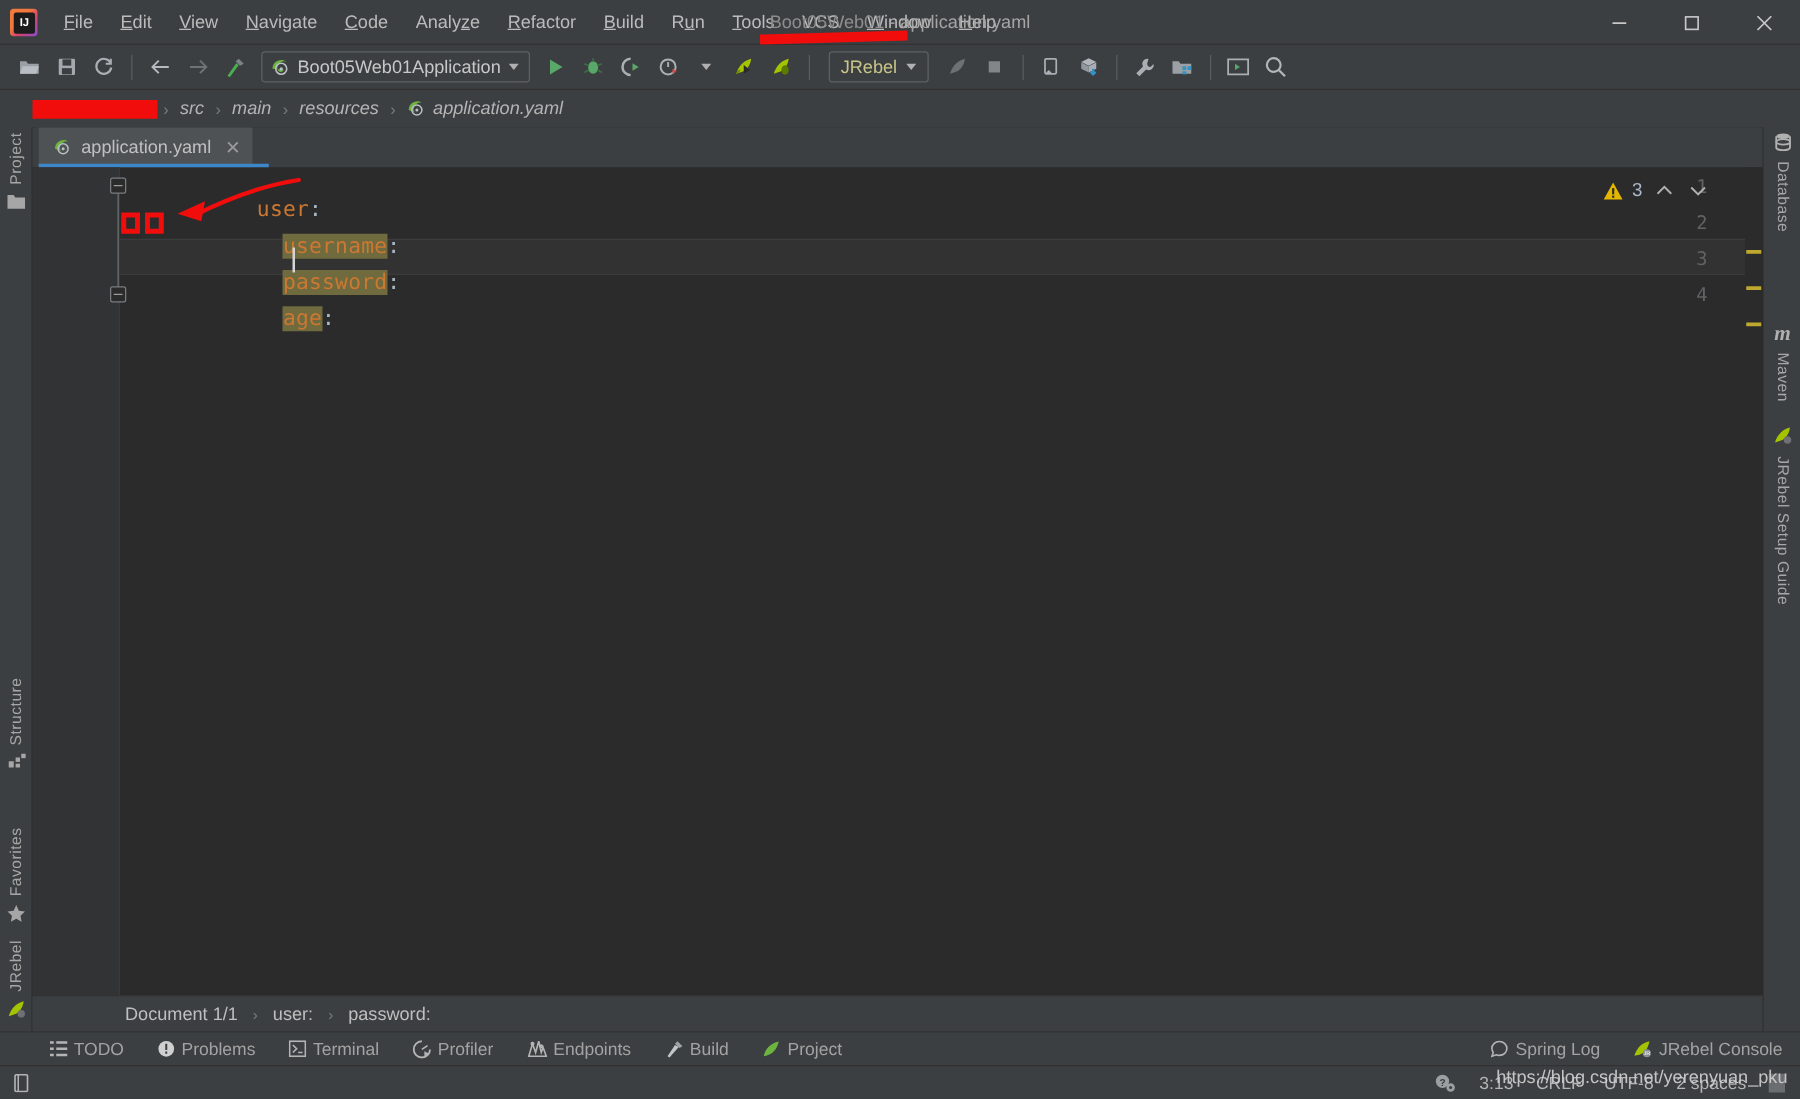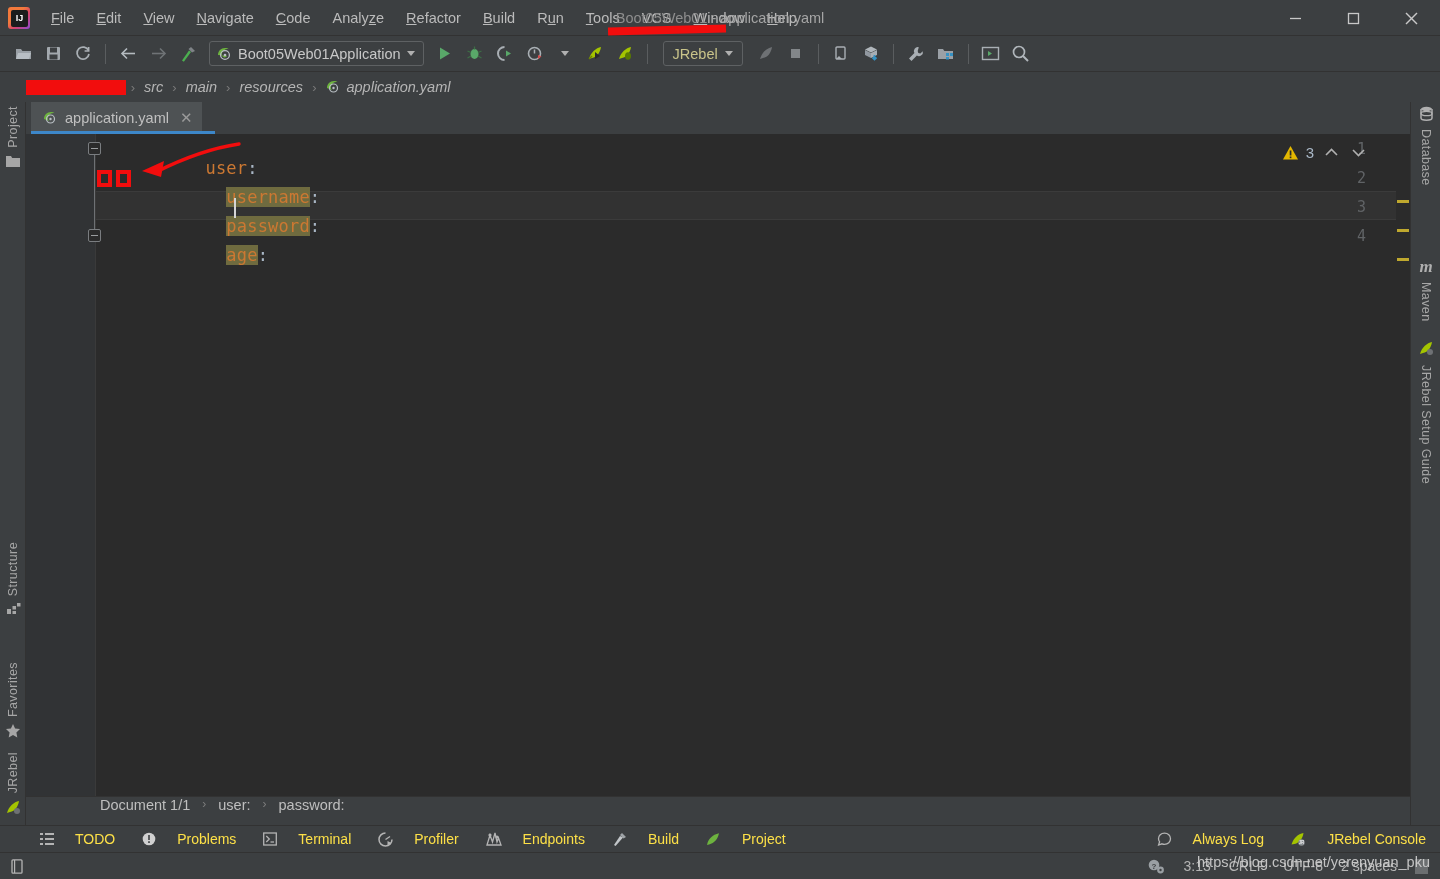--- a/index.html
+++ b/index.html
@@ -174,33 +174,33 @@
   .warn-count { color: #a9b7c6; font-size: 15px; }
   .chev { color: #b0b0b0; font-size: 14px; width: 20px; text-align: center; }
   .marker-track {
     position: absolute; right: 0; top: 0; width: 14px; bottom: 0; background: #2b2b2b;
   }
   .marker { position: absolute; right: 1px; width: 12px; height: 3px; background: #bfa82e; }
 
   
   .editor-status {
     position: absolute; left: 0; right: 0; bottom: 0; height: 30px;
-    background: #3c3f41; display: flex; align-items: flex-start; padding-left: 74px;
+    background: #3c3f41; display: flex; align-items: center; padding-left: 74px;
     color: #bfbfbf; font-size: 14.5px; gap: 4px; border-top: 1px solid #323232;
   }
   .es-sep { color: #7c7c7c; font-size: 12px; padding: 0 8px; }
 
   
   .bottombar {
     position: absolute; left: 0; bottom: 27px; width: 1440px; height: 27px;
     background: #3c3f41; display: flex; align-items: center; padding-left: 40px;
     border-top: 1px solid #323232;
   }
   .bb-item {
-    display: flex; align-items: center; gap: 21px; color: #fde047; font-size: 14px;
+    display: flex; align-items: center; gap: 5px; color: #a3a3a3; font-size: 14px;
     margin-right: 27px; white-space: nowrap;
   }
   .bb-right { position: absolute; right: 14px; display: flex; align-items: center; gap: 26px; }
 
   
   .statusbar {
     position: absolute; left: 0; bottom: 0; width: 1440px; height: 27px;
     background: #3c3f41; display: flex; align-items: center; padding-left: 10px;
     color: #bdbdbd; font-size: 14px; border-top: 1px solid #323232;
   }
@@ -651,21 +651,21 @@
           <path d="M1 13c1-6 5.5-10.5 12-11.8C11.8 7 8.5 11 3 12.5z" fill="#6db33f"></path>
         </svg>
       <span>Project</span>
     </div>
 
     <div class="bb-right">
       <div class="bb-item" style="margin-right:0;">
         <svg width="15" height="15" viewBox="0 0 15 15">
             <path d="M7.5 1.2c3.5 0 6 2.5 6 5.6 0 3-2.5 5.5-6 5.5-.9 0-1.7-.2-2.5-.5L1.6 13l1-3.2A5.3 5.3 0 0 1 1.5 6.8c0-3.1 2.5-5.6 6-5.6z" fill="none" stroke="#b4b4b4" stroke-width="1.3"></path>
           </svg>
-        <span>Always Log</span>
+        <span>Spring Log</span>
       </div>
       <div class="bb-item" style="margin-right:0;">
         <svg width="16" height="16" viewBox="0 0 16 16">
             <path d="M1.5 13.5c2-6.5 6.5-10.5 12-11.5-1 6-4 9.8-9 11z" fill="#a4c400"></path>
             <circle cx="11.5" cy="11.5" r="3.2" fill="#8a8f92"></circle>
             <text x="11.5" y="13" font-size="4.5" fill="#fff" text-anchor="middle" font-family="Liberation Sans">JR</text>
           </svg>
         <span>JRebel Console</span>
       </div>
     </div>

